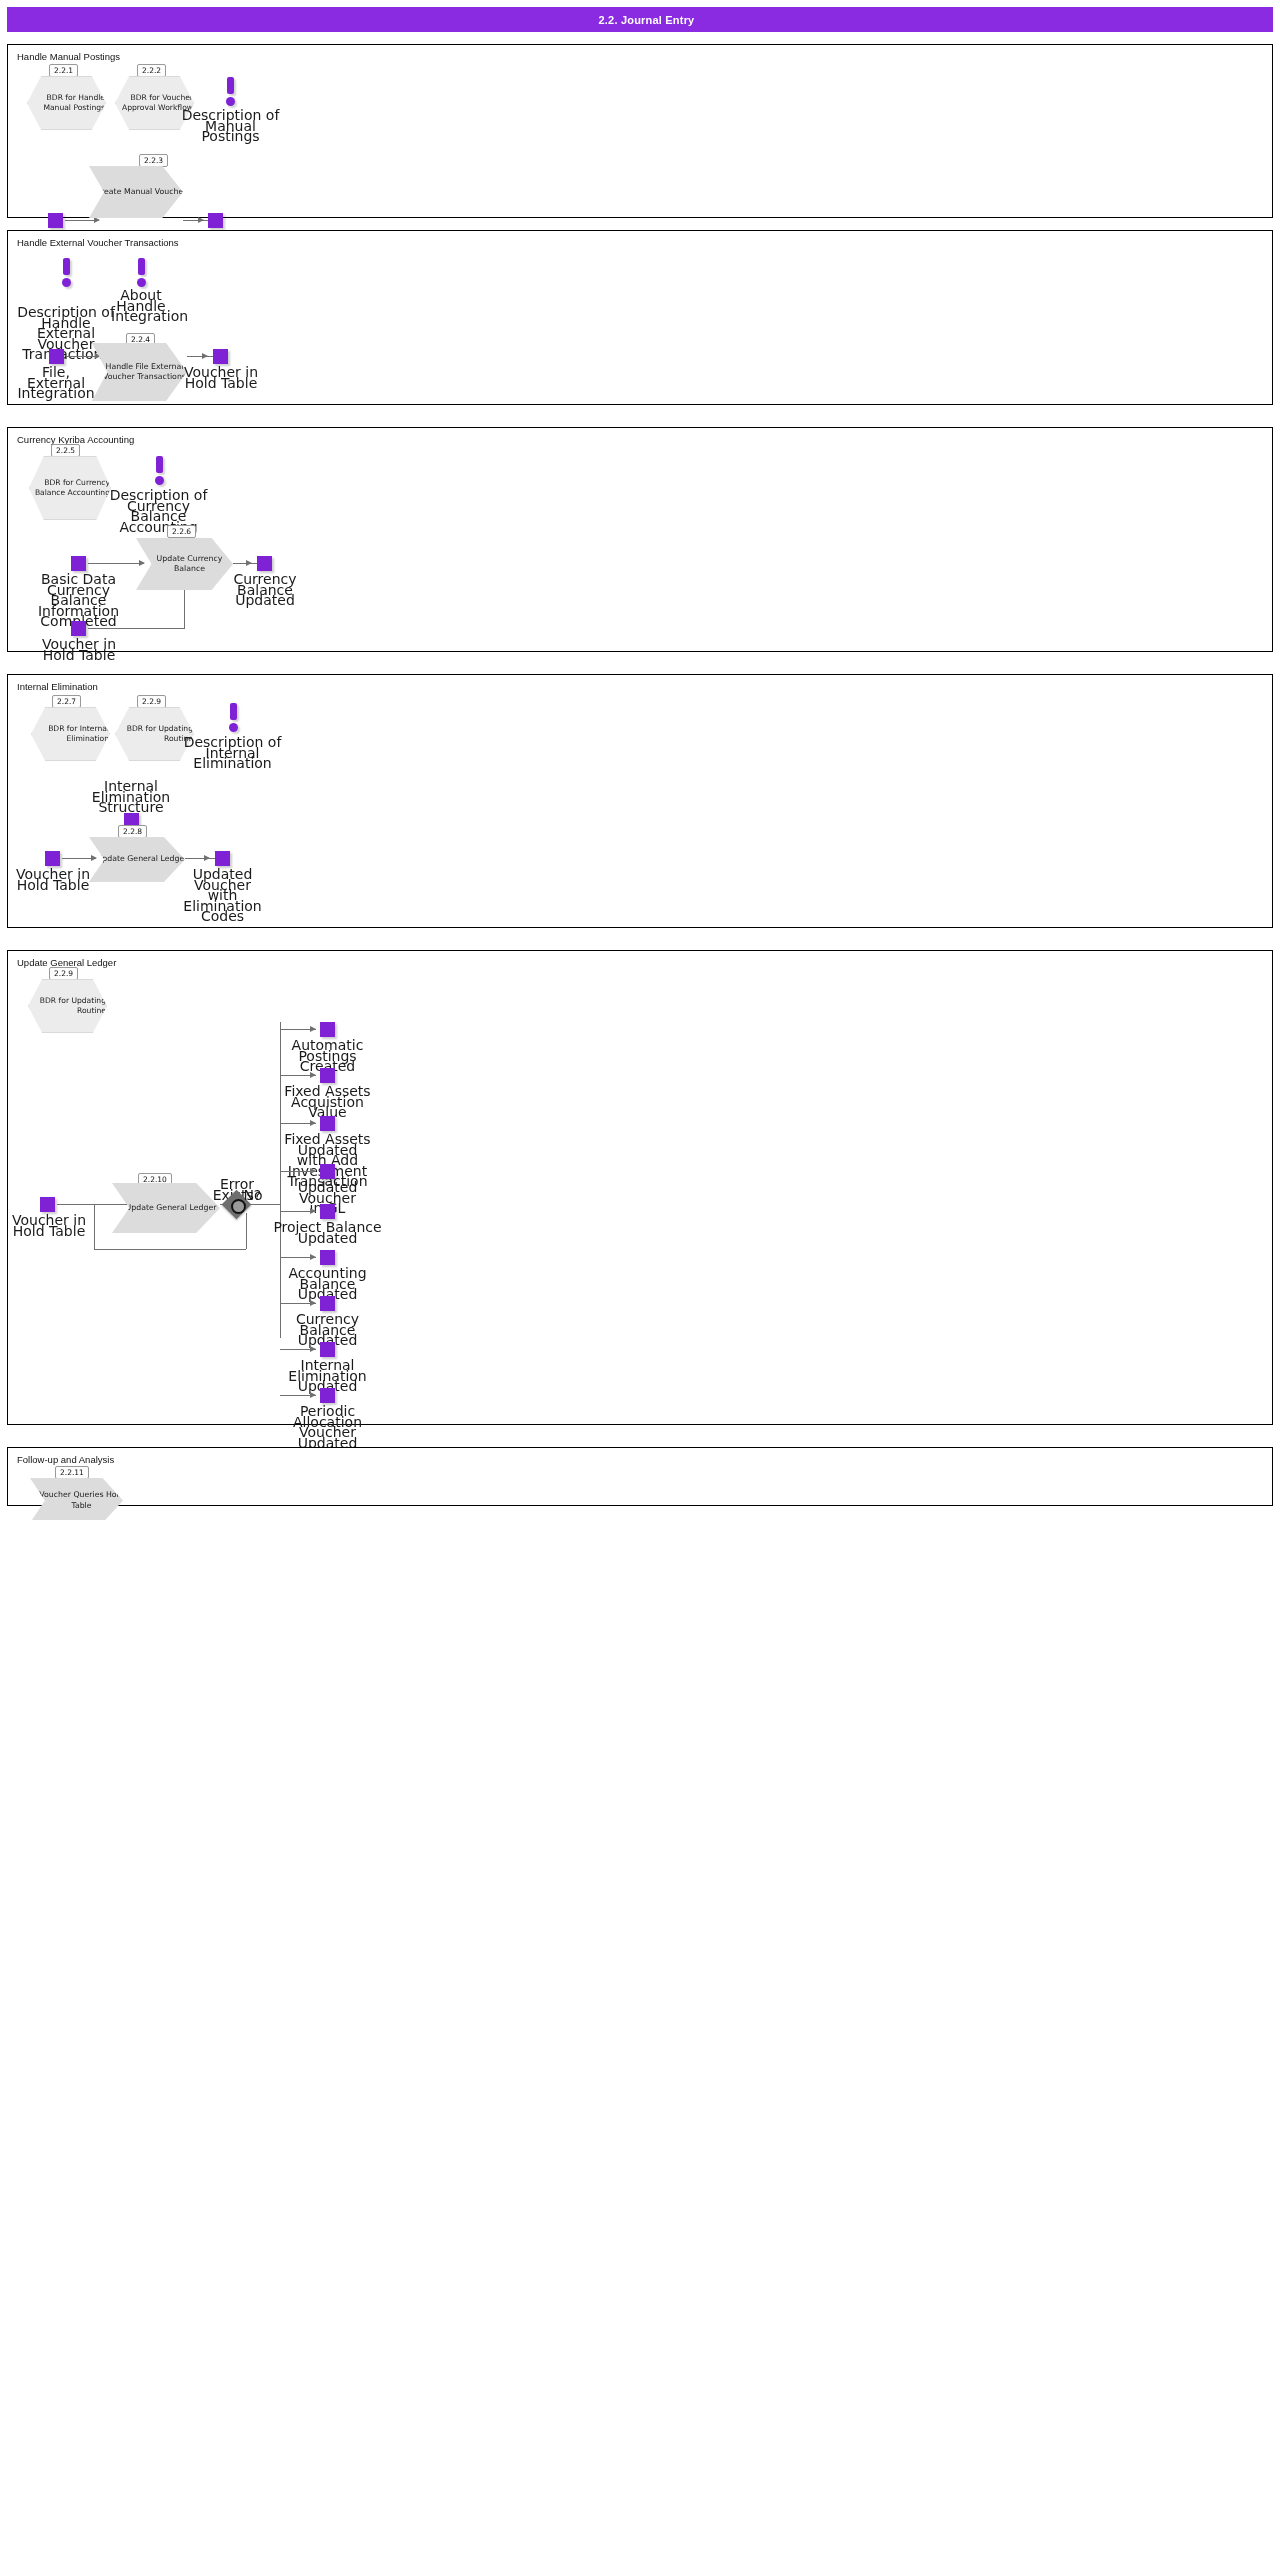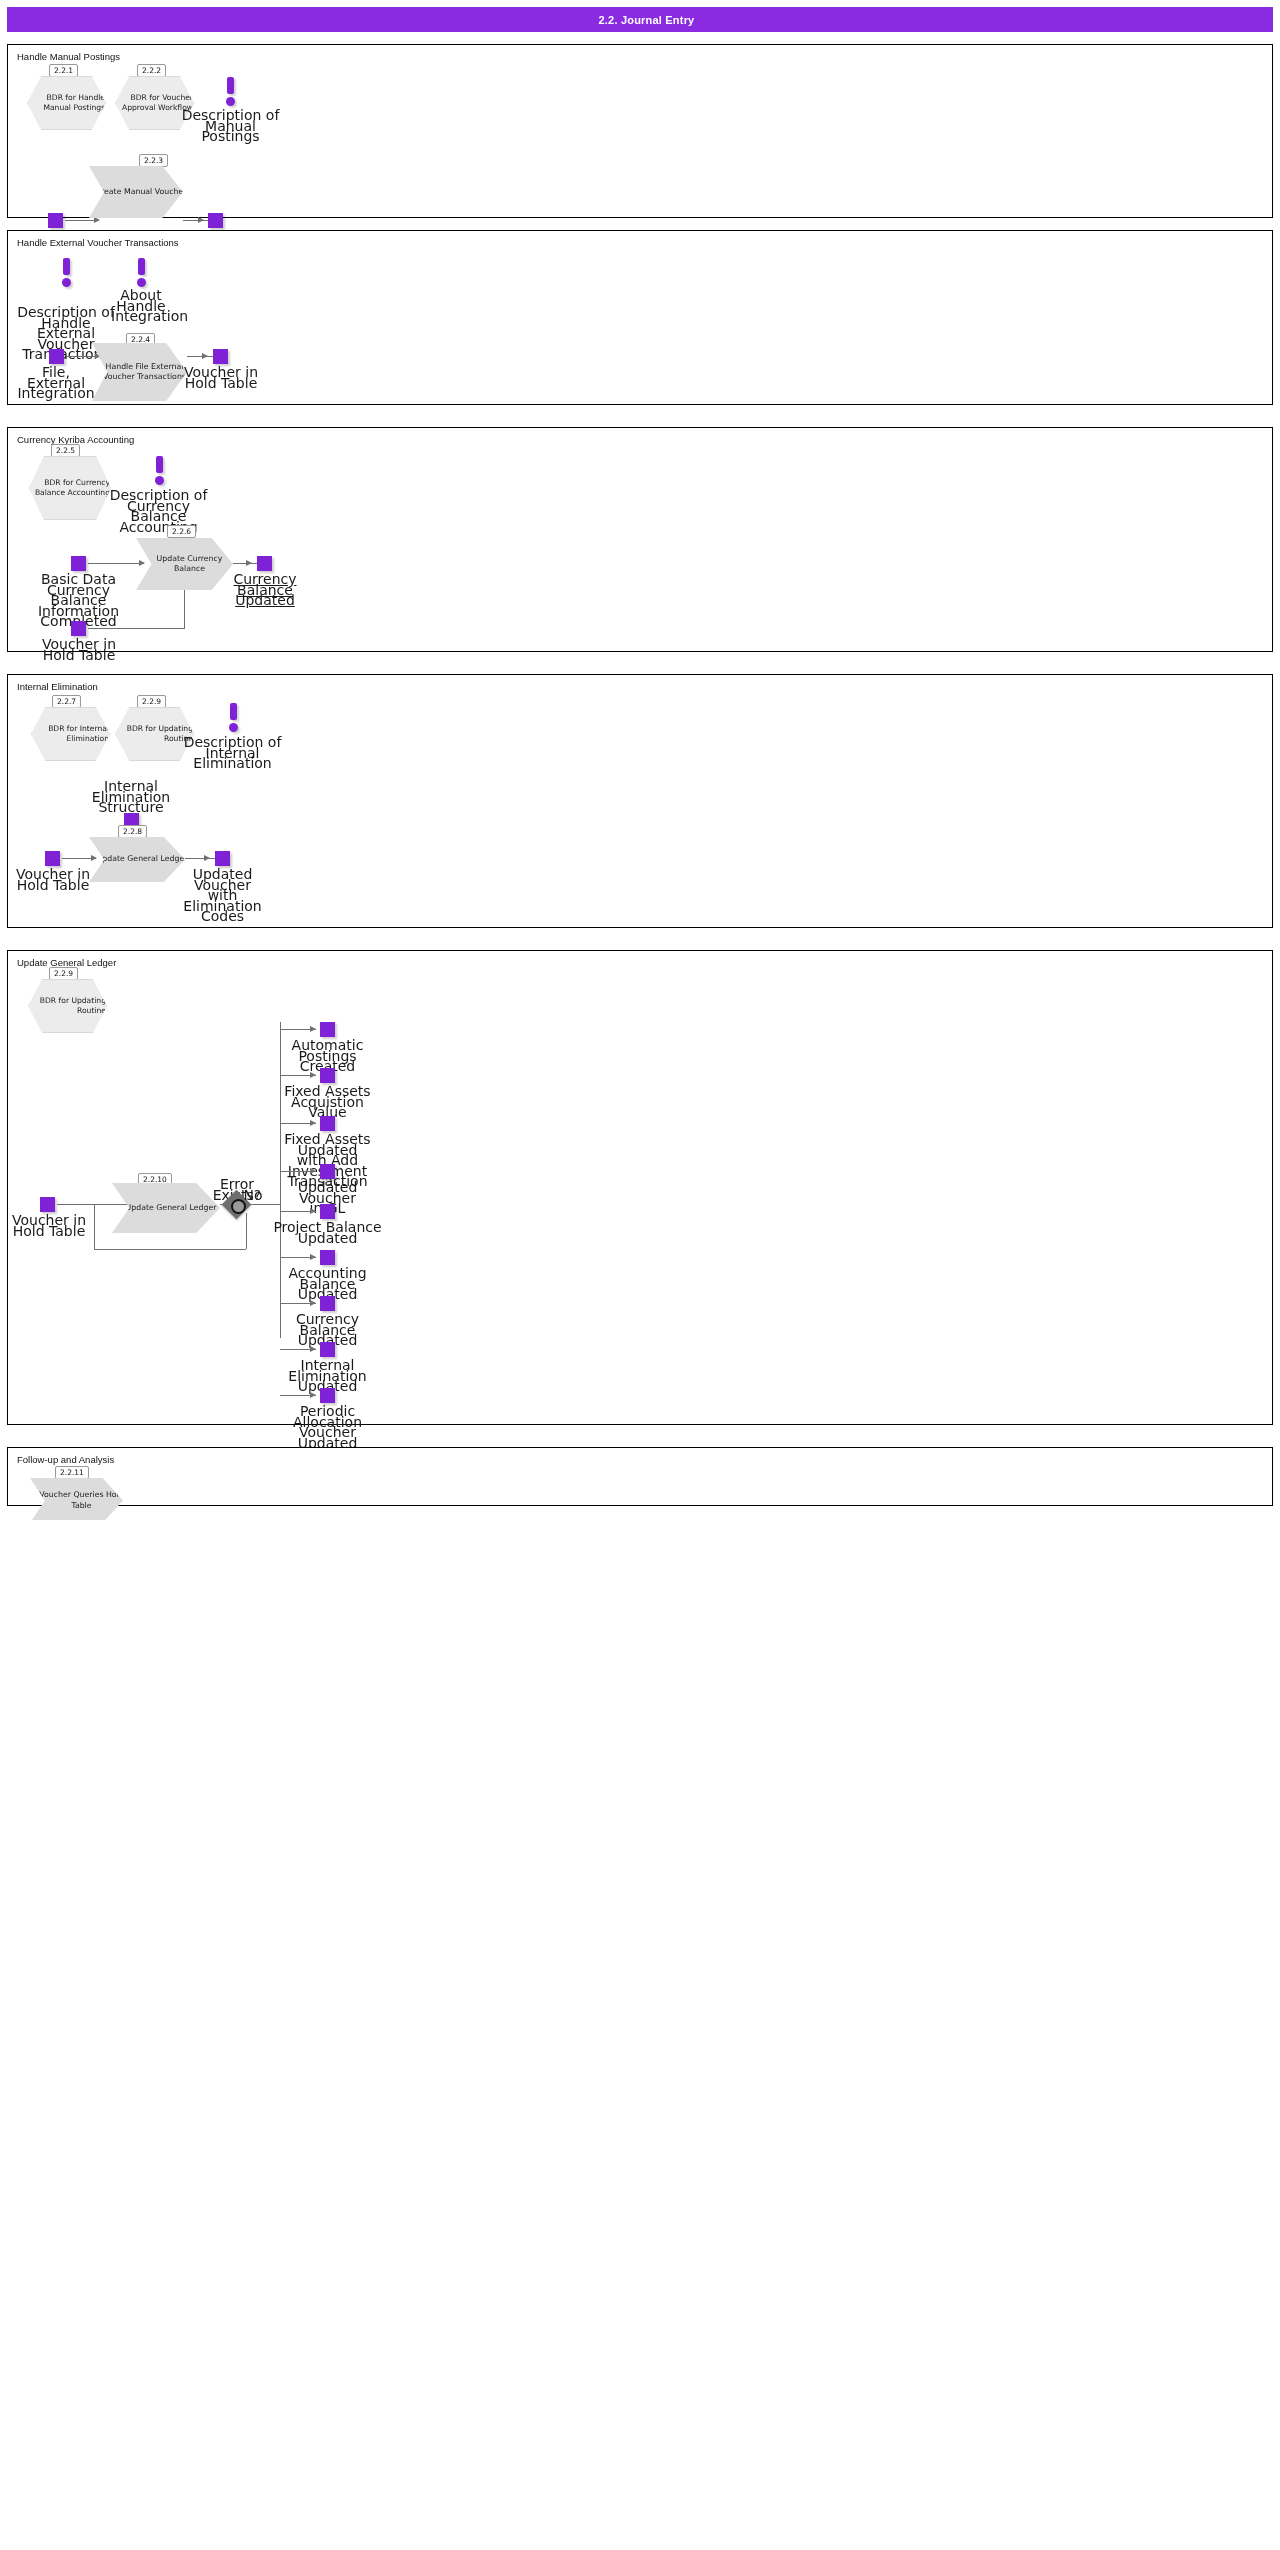--- a/index.html
+++ b/index.html
@@ -289,21 +289,21 @@
     <div class="chev" style="left:128px; top:110px; width:97px; height:52px;">
       <span>Update
 Currency
 Balance</span>
     </div>
 
     <div class="ln h" style="left:225px; top:135px; width:24px;"></div>
     <div class="arrow" style="left:238px; top:132px;"></div>
 
     <div class="sq" style="left:249px; top:128px;"></div>
-    <div class="lbl" style="left:212px; top:146px; width:90px;text-decoration:underline;">Currency Balance
+    <div class="lbl" style="left:212px; top:146px; width:90px;">Currency Balance
 Updated</div>
   </div>
 </div>
 
 <div class="group" style="height:254px; margin-top:22px;">
   <div class="canvas">
     <div class="group-title">Internal Elimination</div>
 
     <div class="tag" style="left:44px; top:20px;">2.2.7</div>
     <div class="hex" style="left:23px; top:32px; width:77px; height:52px;">

